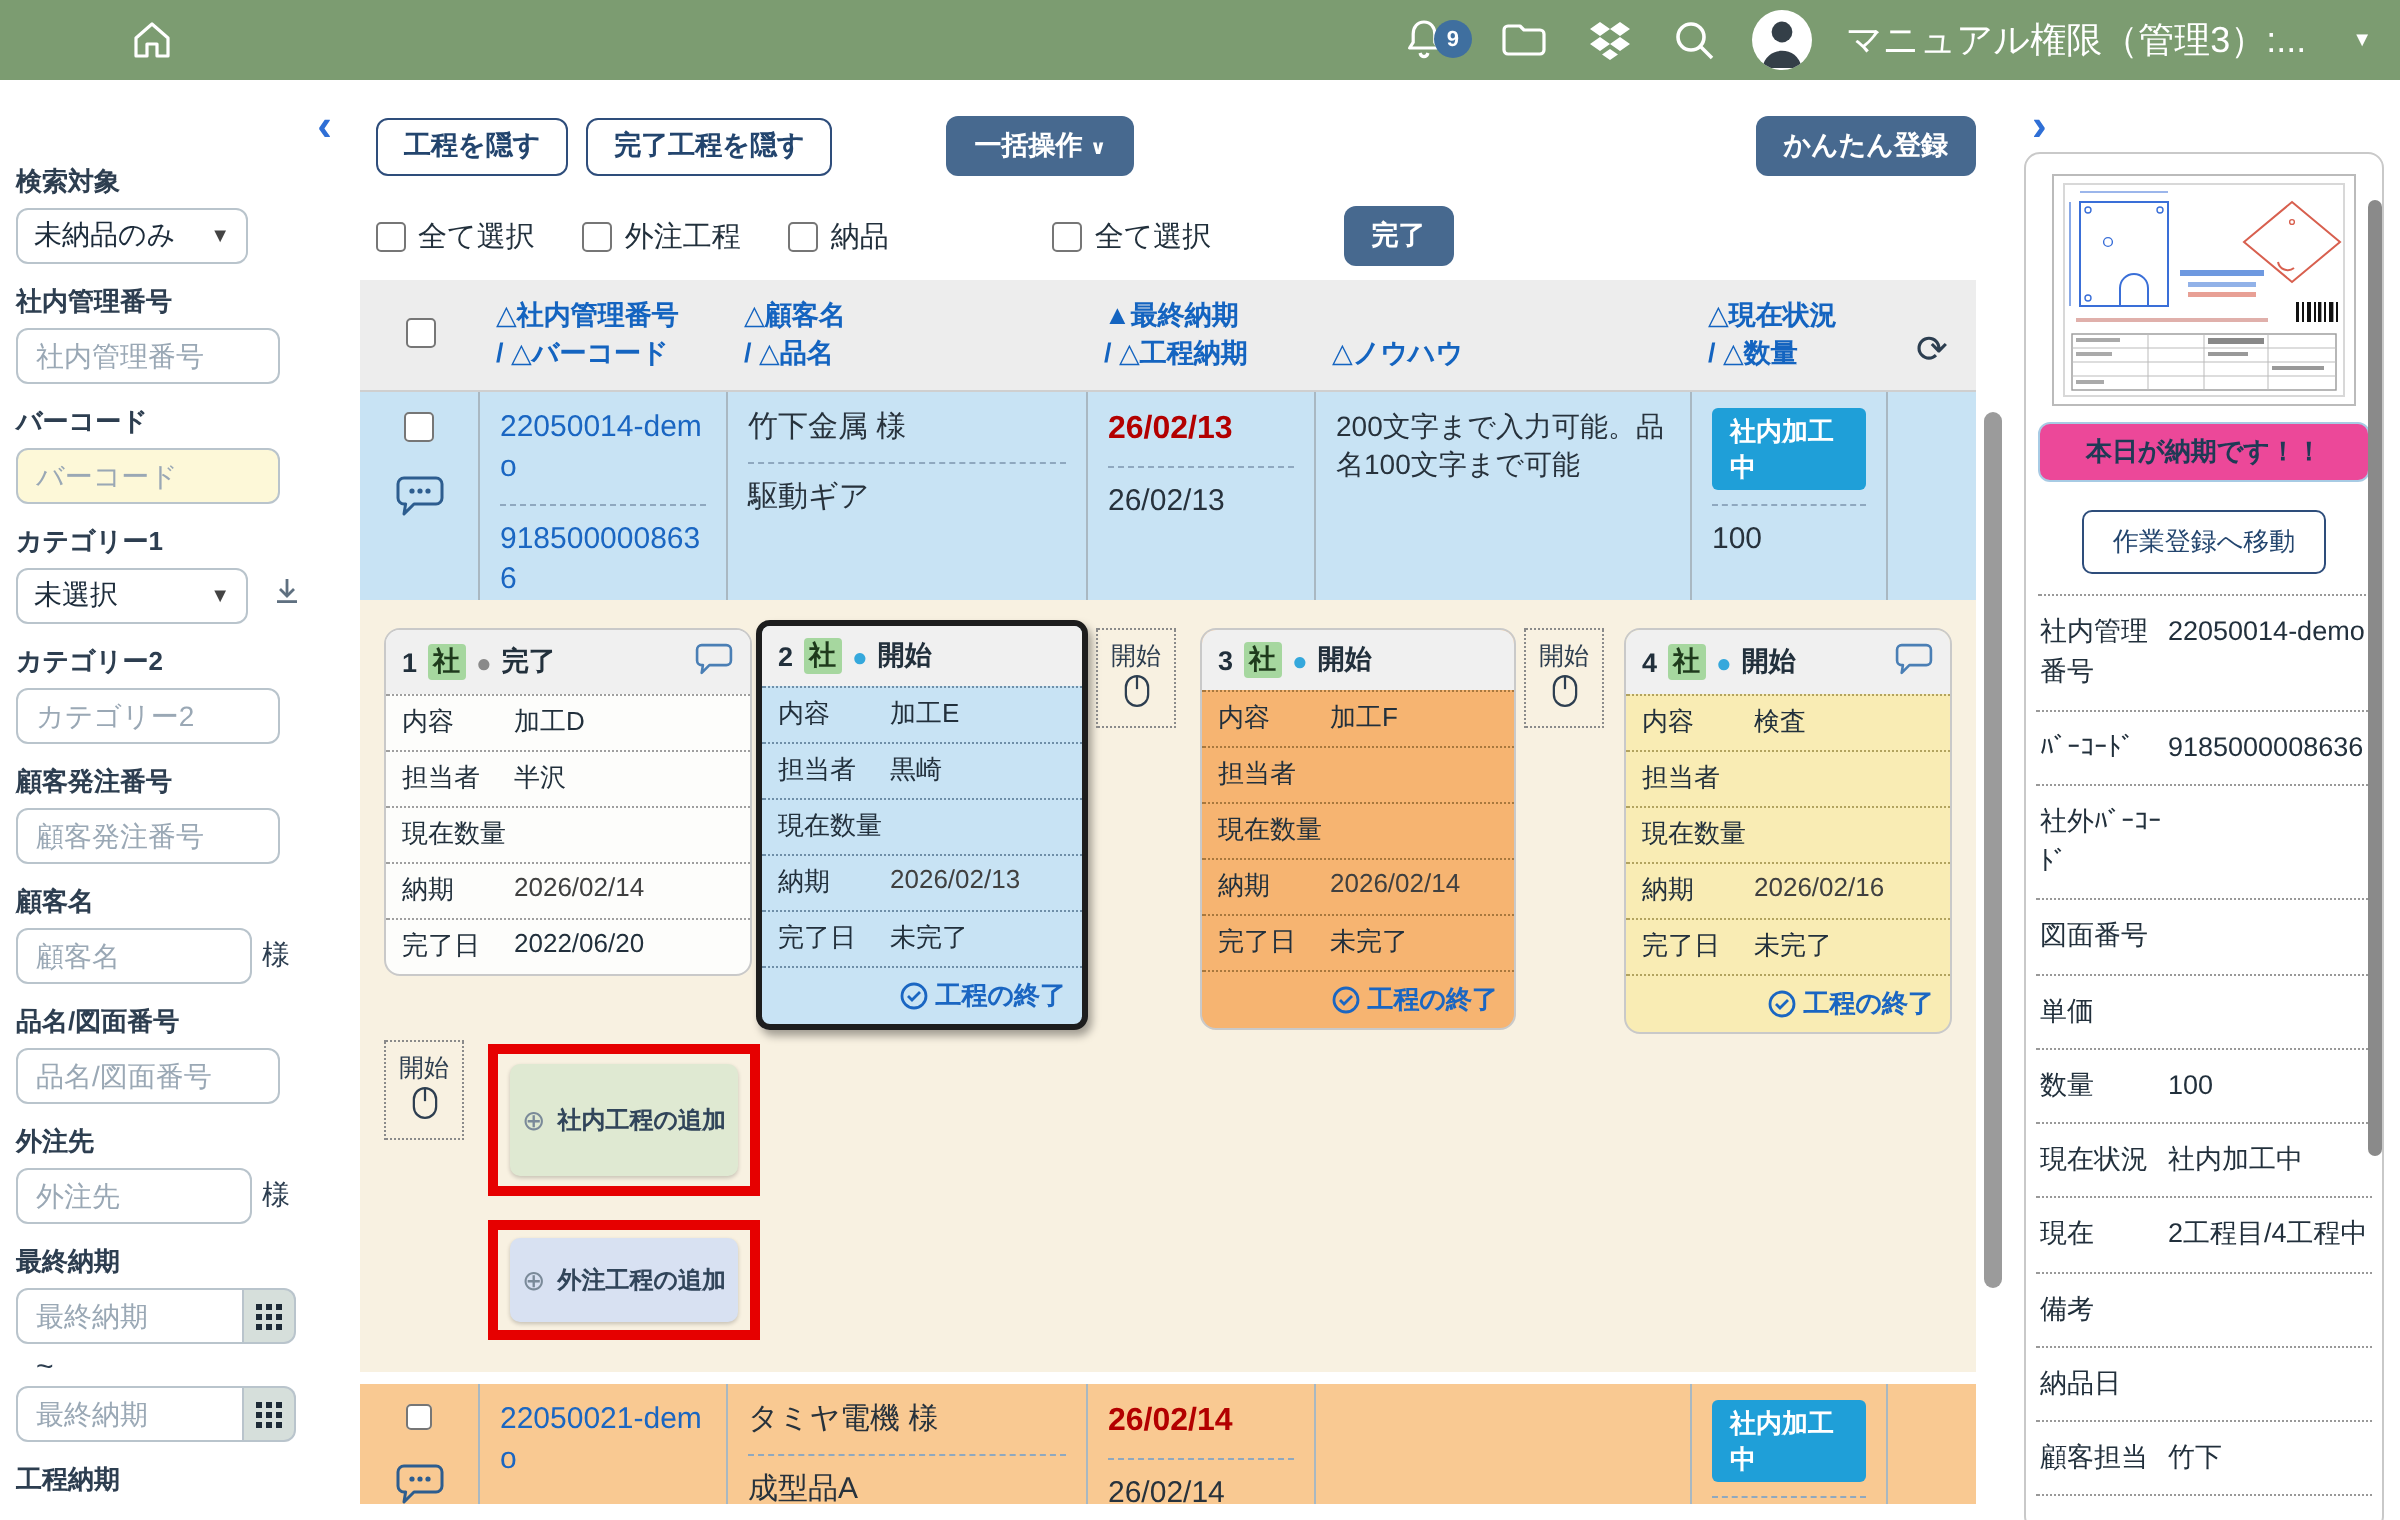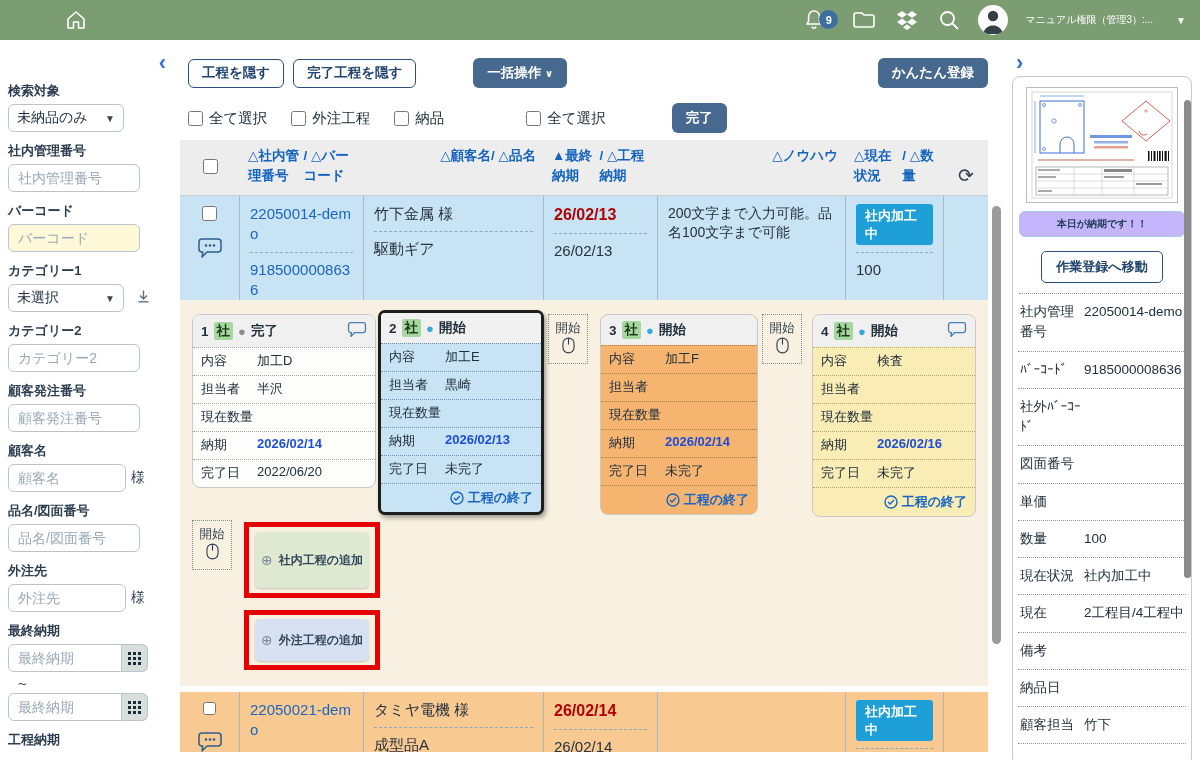--- a/index.html
+++ b/index.html
@@ -14,21 +14,21 @@
   .hamburger { width:26px; margin-left:14px; display:flex; flex-direction:column; gap:5px; }
   .hamburger span { display:block; height:2px; background:#fff; border-radius:1px; }
   .tb-home { margin-left:24px; }
   .tb-right { margin-left:auto; display:flex; align-items:center; gap:17px; padding-right:14px; }
   .bell-wrap { position:relative; }
   .bell-badge { position:absolute; right:-12px; top:2px; min-width:19px; height:19px; border-radius:10px;
     background:#3f6f9f; color:#fff; font-size:11px; font-weight:bold; display:flex; align-items:center;
     justify-content:center; padding:0 4px; }
   .avatar { width:30px; height:30px; border-radius:50%; background:#fff; display:flex; align-items:flex-end;
     justify-content:center; overflow:hidden; }
-  .user-label { font-size:10px; color:#fff; white-space:nowrap; }
+  .user-label { font-size:18px; color:#fff; white-space:nowrap; }
   .tb-caret { font-size:10px; color:#fff; margin-left:6px; }
 
   
   .sidebar { position:absolute; left:0; top:40px; width:180px; height:720px; background:#fff; padding:8px 0 0 8px; }
   .collapse-left { position:absolute; right:14px; top:12px; color:#2f6fd6; font-size:22px; font-weight:bold;
     line-height:1; cursor:pointer; }
   .f-label { font-size:13px; font-weight:bold; color:#2d3e50; margin:10px 0 4px 0; }
   .f-input { width:132px; height:28px; border:1px solid #b9c4cc; border-radius:6px; padding:2px 9px;
     font-size:14px; color:#1c2b3a; background:#fff; font-family:inherit; }
   .f-input::placeholder { color:#9aa8b5; opacity:1; }
@@ -58,21 +58,21 @@
     font-size:14.5px; color:#22303c; }
   .chk { width:15px; height:15px; margin-right:6px; accent-color:#fff; border:1px solid #889; }
   .chk-item { display:flex; align-items:center; margin-right:24px; cursor:pointer; }
   .chk-all { margin-left:58px; }
   .btn-complete { margin-left:42px; }
 
   
   .tablezone { position:absolute; left:180px; top:140px; width:808px; }
   .tgrid { display:grid; grid-template-columns:60px 124px 180px 114px 188px 98px 44px; }
   .thead { background:#ededed; border-bottom:1px solid #cfcfcf; height:56px; }
-  .th { display:flex; justify-content:flex-end; padding:6px 8px 8px 8px;
+  .th { display:flex; flex-direction:column; justify-content:flex-end; padding:6px 8px 8px 8px;
     color:#1464c0; font-weight:bold; font-size:13.5px; line-height:1.45; }
   .th.center { align-items:center; }
   .refresh { display:flex; align-items:flex-end; justify-content:center; padding-bottom:8px;
     font-size:19px; color:#2c3e50; cursor:pointer; }
   .trow { height:104px; }
   .trow .td { border-right:1px solid #a9b8c2; padding:8px 10px; font-size:15px; color:#27323c;
     overflow:hidden; line-height:1.35; }
   .trow .td:last-child { border-right:none; }
   .row-blue { background:#c8e3f4; }
   .row-orange { background:#f9c992; height:60px; }
@@ -90,21 +90,21 @@
   .pcard .chead { display:flex; align-items:center; gap:5px; background:#f0f0f0; padding:6px 8px;
     font-weight:bold; font-size:13.5px; }
   .type-badge { background:#a6d79f; color:#1e3a1c; padding:0 3px; border-radius:2px; }
   .dot { font-size:13px; }
   .dot.gray { color:#8a8a8a; } .dot.blue { color:#35a8dc; }
   .chead .sp { flex:1; }
   .crow { display:flex; padding:4px 8px 5px 8px; border-top:1px dotted #9f9f9f; }
   .crow .cl { width:56px; flex-shrink:0; }
   .cfoot { display:flex; align-items:center; justify-content:flex-end; gap:4px; padding:5px 8px;
     border-top:1px dotted #9f9f9f; color:#1a66c2; font-weight:bold; cursor:pointer; }
-  .cdue { color:#1d4ed8; font-weight:bold; }
+  .cdue { color:#404040; font-weight:normal; }
   .card2 { border:3px solid #1d1d1d; border-radius:7px; background:#c8e3f4; top:10px;
     box-shadow:2px 3px 4px rgba(0,0,0,.35); }
   .card2 .crow, .card2 .cfoot { border-top:1px dotted #6f8fa8; }
   .card3 { background:#f6b471; } .card3 .crow,.card3 .cfoot { border-top:1px dotted #a8783e; }
   .card4 { background:#f9ecb4; } .card4 .crow,.card4 .cfoot { border-top:1px dotted #b2a35f; }
   .handle { position:absolute; width:40px; height:50px; border:1px dotted #8a8a8a; text-align:center;
     font-size:12.5px; color:#2d3e50; padding-top:5px; cursor:grab; }
   .redbox { position:absolute; left:64px; width:136px; border:5px solid #e60000; display:flex;
     align-items:center; justify-content:center; }
   .add-btn { width:114px; border:none; border-radius:5px; font-size:12px; font-weight:bold; color:#31455a;
@@ -118,24 +118,24 @@
   .main-scrollbar { position:absolute; left:992px; top:206px; width:9px; height:438px; background:#9b9b9b;
     border-radius:5px; cursor:pointer; }
 
   
   .rpanel { position:absolute; left:1012px; top:46px; width:188px; height:714px; }
   .expand-right { position:absolute; left:4px; top:6px; color:#2f6fd6; font-size:22px; font-weight:bold;
     line-height:1; cursor:pointer; }
   .rcard { position:absolute; left:0; top:30px; width:180px; height:690px; background:#fff;
     border:1px solid #c9c9c9; border-radius:8px; overflow:hidden; padding:6px 5px; }
   .thumb { display:block; margin:4px auto 0 auto; cursor:pointer; }
-  .alert-box { margin:8px 1px 0 1px; background:#c4b5fd; border:1px solid #a8cbe4; border-radius:6px;
-    text-align:center; font-weight:bold; font-size:10px; color:#1e3a55; padding:5px 2px; }
+  .alert-box { margin:8px 1px 0 1px; background:#ec4899; border:1px solid #a8cbe4; border-radius:6px;
+    text-align:center; font-weight:bold; font-size:13px; color:#1e3a55; padding:5px 2px; }
   .action-btn { display:block; margin:14px auto 4px auto; background:#fff; border:1.5px solid #2e4d7b;
-    border-radius:5px; color:#23456e; font-weight:bold; font-size:13px; padding:6px 14px; cursor:pointer;
+    border-radius:5px; color:#23456e; font-weight:normal; font-size:13px; padding:6px 14px; cursor:pointer;
     font-family:inherit; }
   .rp-sep { border:none; border-top:1px dotted #999; margin:10px 1px 0 1px; }
   .rp-row { display:flex; padding:8px 2px; border-bottom:1px dotted #999; font-size:13.5px; color:#22303c;
     line-height:1.5; }
   .rp-row .rl { width:64px; flex-shrink:0; }
   .rp-row .rv { flex:1; word-break:break-all; }
   .right-scrollbar { position:absolute; left:1184px; top:100px; width:7px; height:478px; background:#8a8a8a;
     border-radius:4px; cursor:pointer; }
 </style>
 </head>

